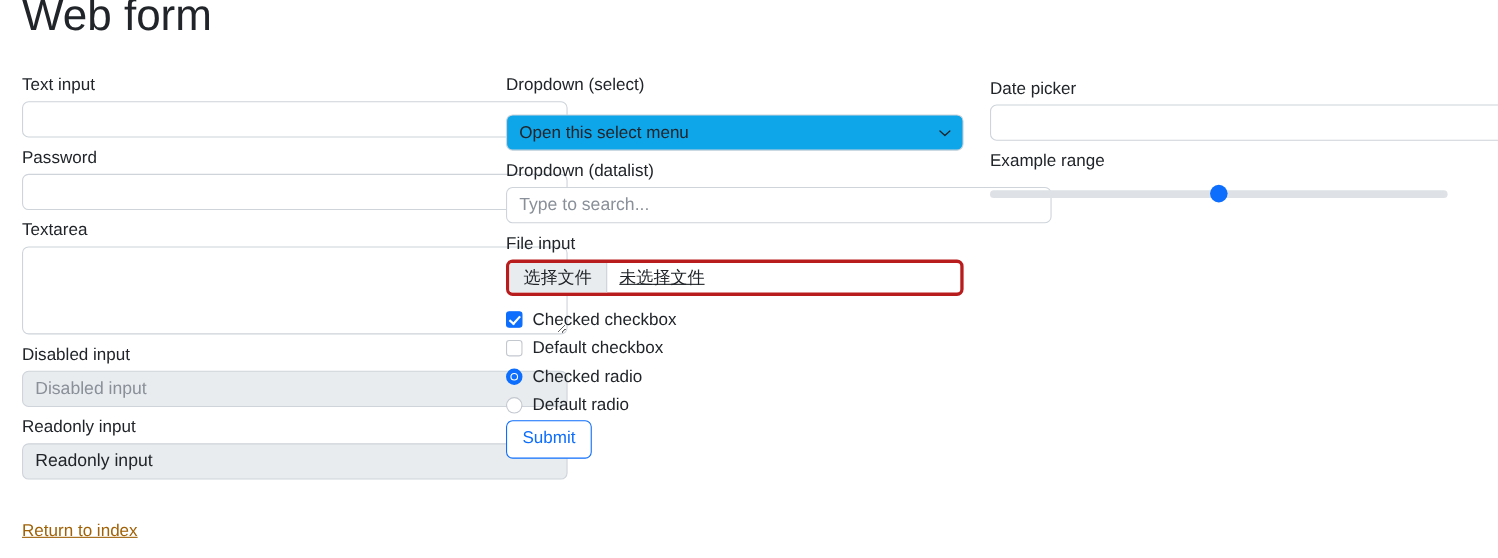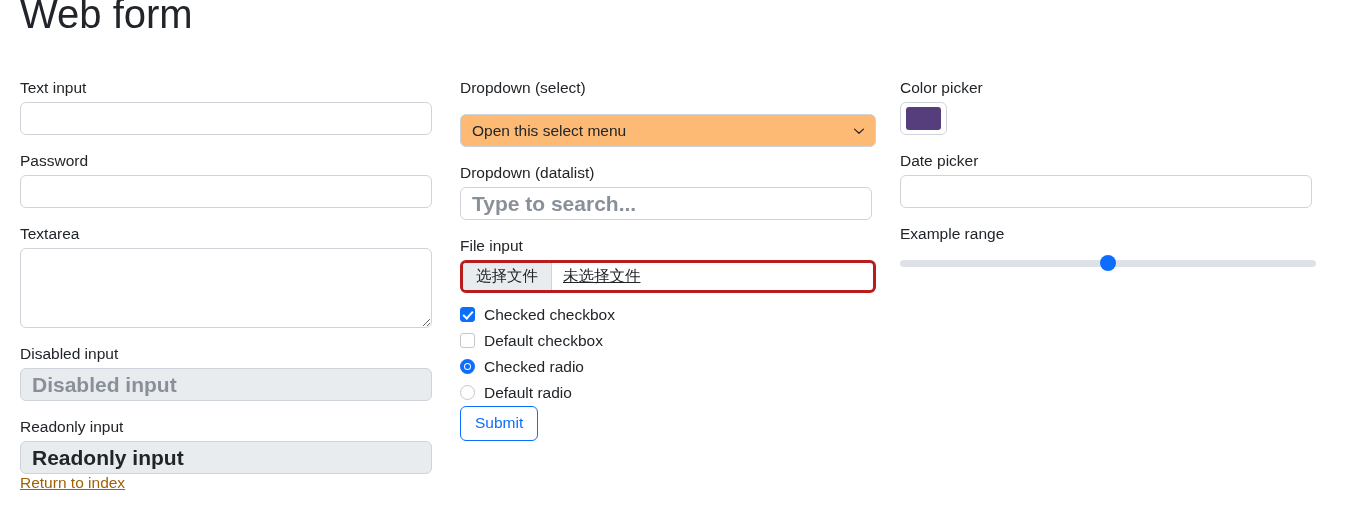--- a/index.html
+++ b/index.html
@@ -33,38 +33,37 @@
   #col-mid    { left: 460px; top: 62px; }
   #col-right  { left: 900px; top: 62px; }
 
   .field { margin-bottom: 9px; }
 
   .form-label {
     display: block;
     font-size: 15.5px;
     line-height: 20px;
     color: #212529;
-    margin: 16px 0 4px 0;
+    margin: 6px 0 4px 0;
     white-space: nowrap;
   }
 
   .form-control {
     display: block;
-    width: 412px;
+    width: 496px;
     height: 33px;
     padding: 4px 11px;
-    font-size: 21px;
+    font-size: 16px;
     line-height: 23px;
     color: #212529;
     background-color: #fff;
     border: 1px solid #ced4da;
     border-radius: 6px;
     outline: none;
     font-family: "Liberation Sans", sans-serif;
-    font-weight: bold;
   }
   .form-control::placeholder { color: #8a9099; opacity: 1; }
 
   textarea.form-control {
     height: 80px;
     resize: vertical;
     padding-top: 5px;
     overflow: hidden;
   }
 
@@ -82,21 +81,21 @@
   
   .select-wrap { position: relative; width: 416px; }
   select.form-select {
     display: block;
     width: 416px;
     height: 33px;
     padding: 4px 32px 4px 11px;
     font-size: 15.5px;
     line-height: 23px;
     color: #212529;
-    background-color: #fdba74;
+    background-color: #0ea5e9;
     border: 1px solid #ced4da;
     border-radius: 6px;
     appearance: none;
     -webkit-appearance: none;
     outline: none;
     font-family: "Liberation Sans", sans-serif;
     margin-top: 16px;
   }
   .select-caret {
     position: absolute;
@@ -344,26 +343,20 @@
       </div>
 
     </div>
 
     <button class="btn-submit">Submit</button>
 
   </div>
 
   <div class="col" id="col-right">
 
-    <div class="field">
-      <label class="form-label">Color picker</label>
-      <div class="color-swatch-wrap">
-        <div class="color-swatch" id="color-swatch" style="background: rgb(86, 61, 124);"></div>
-      </div>
-    </div>
 
     <div class="field" style="margin-top:9px;">
       <label class="form-label">Date picker</label>
       <input class="form-control" type="text" value="" style="">
     </div>
 
     <div class="field" style="margin-top:9px;">
       <label class="form-label">Example range</label>
       <div class="range-wrap">
         <div class="range-track"></div>

